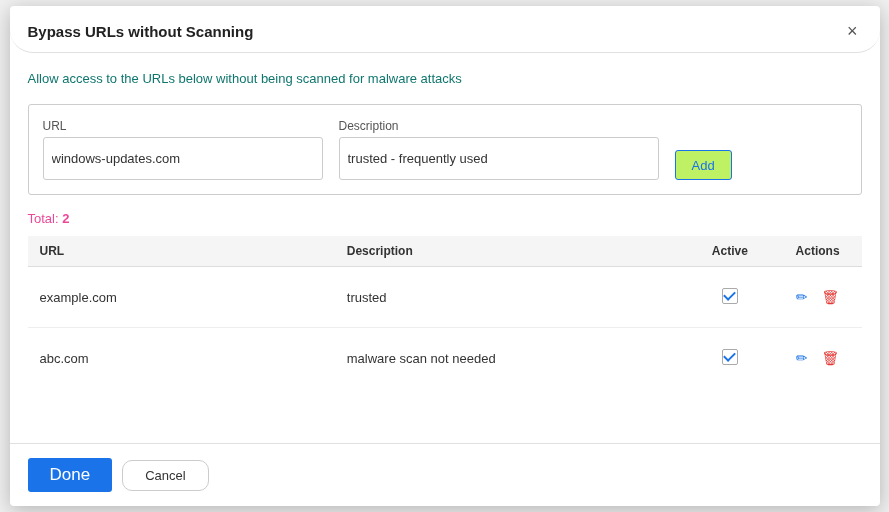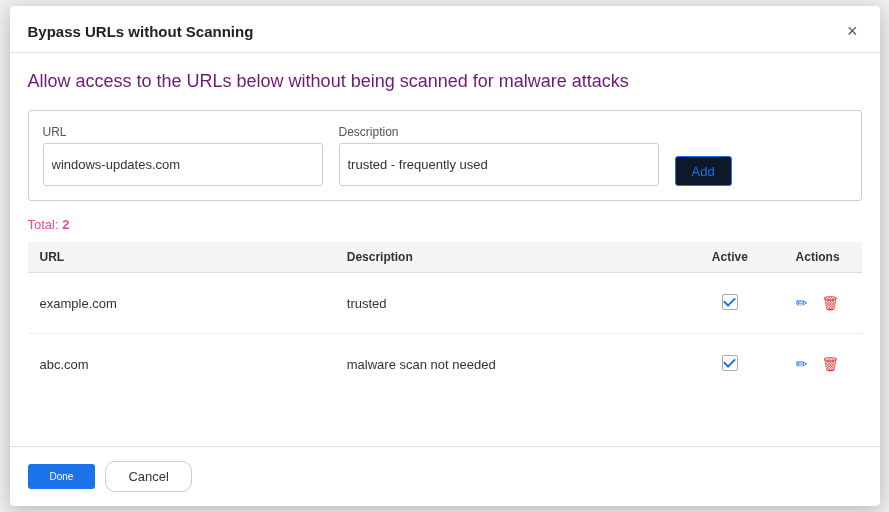--- a/index.html
+++ b/index.html
@@ -22,42 +22,43 @@
       display: flex;
       flex-direction: column;
       position: relative;
     }
     .dialog-header {
       display: flex;
       align-items: center;
       justify-content: space-between;
       padding: 14px 18px 10px 18px;
       border-bottom: 1px solid #e0e0e0;
+      border-radius: 23px;
     }
     .dialog-title {
       font-size: 15px;
       font-weight: 600;
       color: #222;
     }
     .close-btn {
       background: none;
       border: none;
       cursor: pointer;
       font-size: 18px;
       color: #555;
       line-height: 1;
       padding: 2px 4px;
     }
     .dialog-body {
       flex: 1;
       padding: 18px 18px 0 18px;
     }
     .description-text {
-      font-size: 18px;
-      color: #701a75;
+      font-size: 13px;
+      color: #0f766e;
       margin-bottom: 18px;
     }
     .input-section {
       border: 1px solid #ccc;
       border-radius: 3px;
       padding: 14px 14px 14px 14px;
       margin-bottom: 16px;
       display: flex;
       align-items: flex-end;
       gap: 16px;
@@ -77,21 +78,21 @@
       border-radius: 3px;
       padding: 13px 8px;
       font-size: 13px;
       color: #333;
       outline: none;
     }
     .url-input { width: 280px; }
     .desc-input { width: 320px; }
     .add-btn {
       border: 1px solid #1a73e8;
-      background: #0f172a;
+      background: #bef264;
       color: #1a73e8;
       border-radius: 3px;
       padding: 5px 16px;
       font-size: 13px;
       cursor: pointer;
       height: 30px;
       white-space: nowrap;
     }
     .total-text {
       font-size: 13px;
@@ -180,21 +181,21 @@
       padding: 14px 18px;
       border-top: 1px solid #e0e0e0;
       margin-top: 10px;
     }
     .done-btn {
       background: #1a73e8;
       color: #fff;
       border: none;
       border-radius: 3px;
       padding: 7px 22px;
-      font-size: 10px;
+      font-size: 17px;
       cursor: pointer;
     }
     .cancel-btn {
       background: #fff;
       color: #333;
       border: 1px solid #ccc;
       border-radius: 10px;
       padding: 7px 22px;
       font-size: 13px;
       cursor: pointer;

